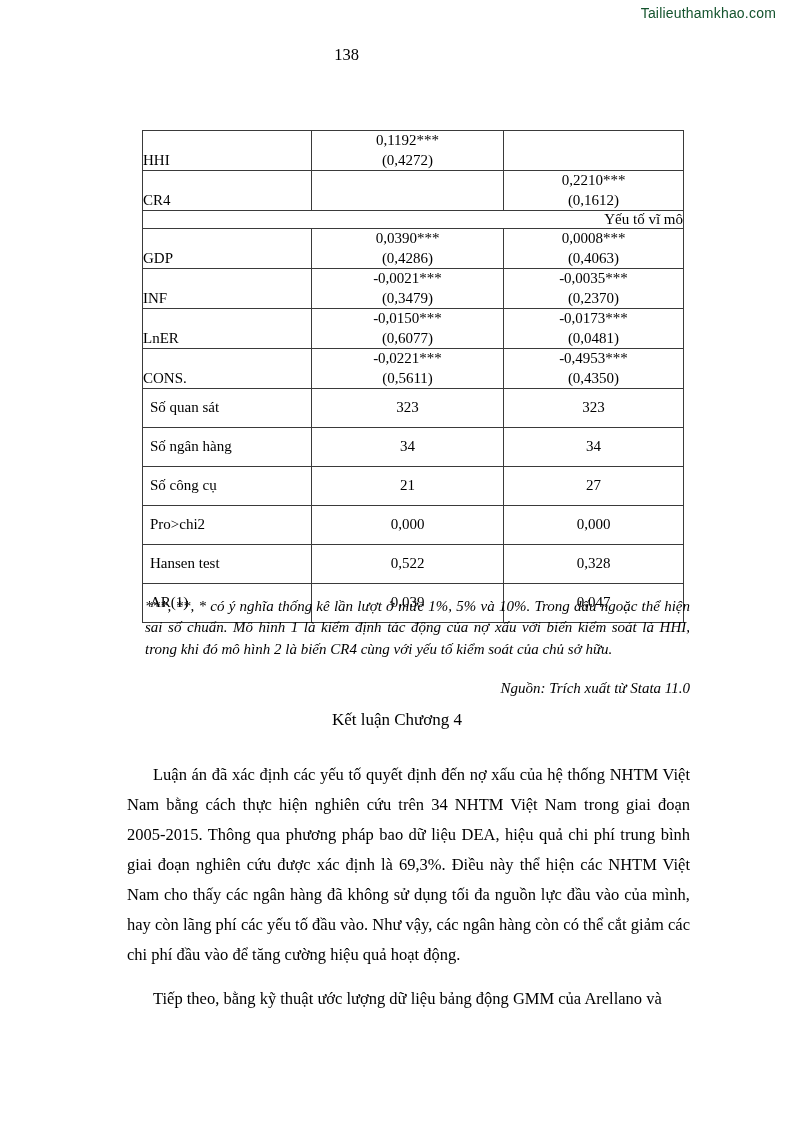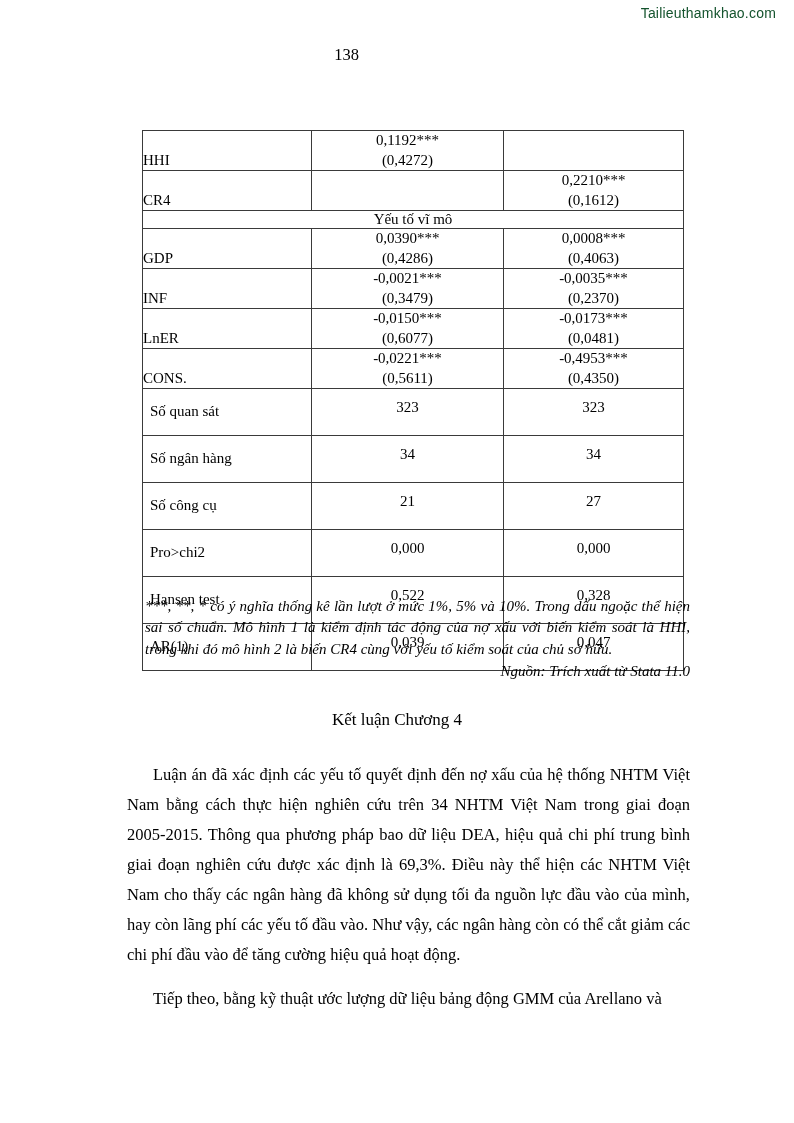--- a/index.html
+++ b/index.html
@@ -84,47 +84,47 @@
     padding: 1px 0 2px 0;
   }
   .coef .se { display: block; }
 
   
   tr.двух td { vertical-align: bottom; }
 
   
   .section-row td {
     padding: 3px 0 4px 7px;
-    text-align: center;
+    text-align: right;
   }
 
   
   tr.single td { vertical-align: middle; height: 30px; }
   tr.single .lbl { padding: 4px 0 4px 7px; }
-  tr.single .val { padding: 4px 0 12px 0; }
+  tr.single .val { padding: 4px 0 4px 0; }
 
   
   tr.ar2 td.lbl { vertical-align: top; padding-top: 2px; }
   tr.ar2 td.val { vertical-align: bottom; padding-bottom: 3px; }
 
   
   .footnote {
     position: absolute;
     left: 145px;
     top: 596px;
     width: 545px;
     font-style: italic;
     font-size: 15px;
     line-height: 1.42;
     text-align: justify;
   }
   .source-line {
     display: block;
     text-align: right;
-    margin-top: 1px;
+    margin-top: 18px;
   }
 
   
   .chap-heading {
     position: absolute;
     left: 0;
     top: 710px;
     width: 794px;
     text-align: center;
     font-weight: normal;

